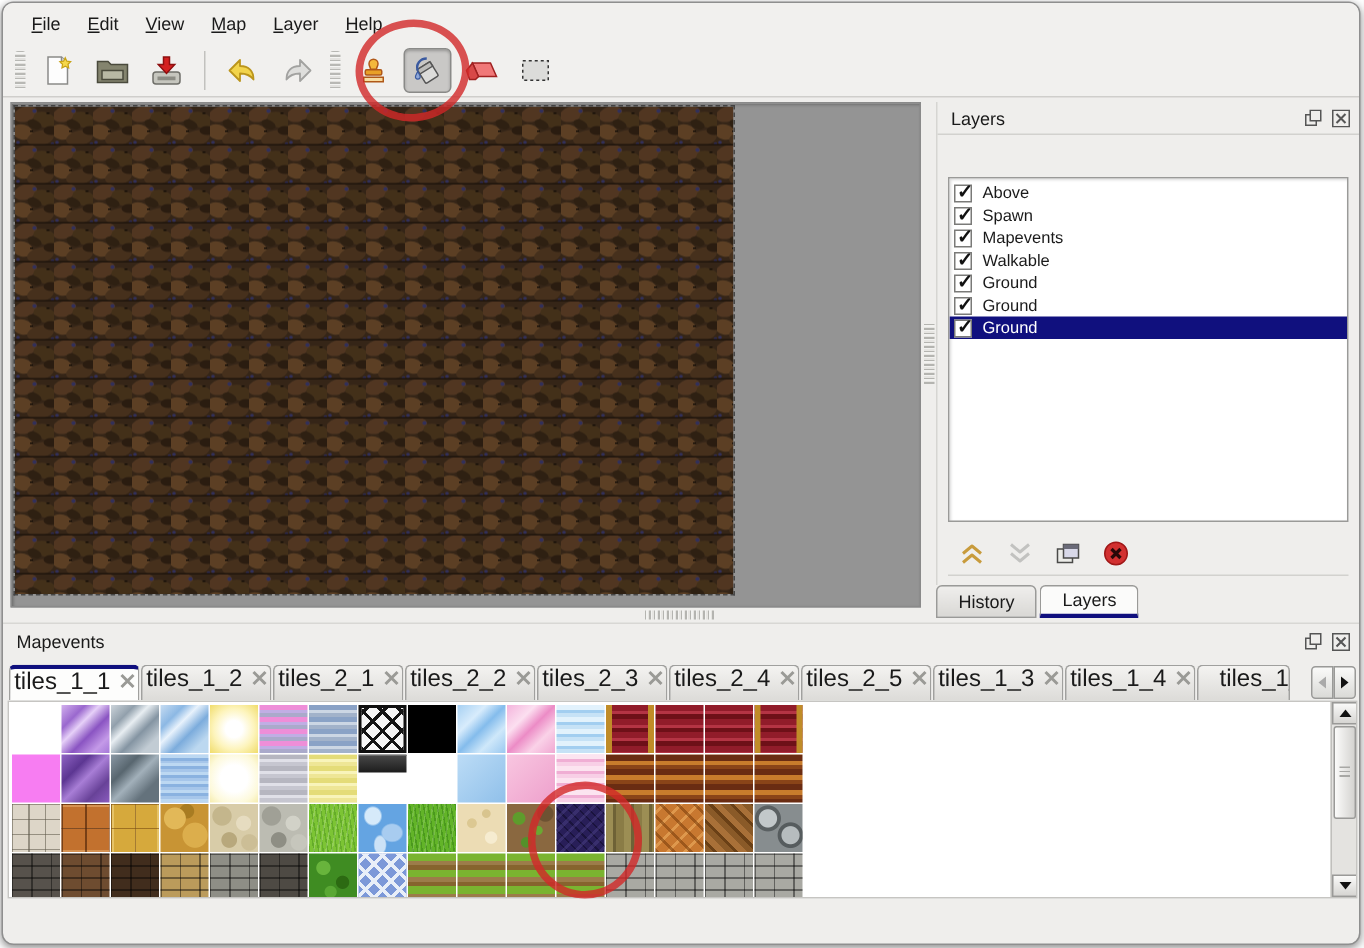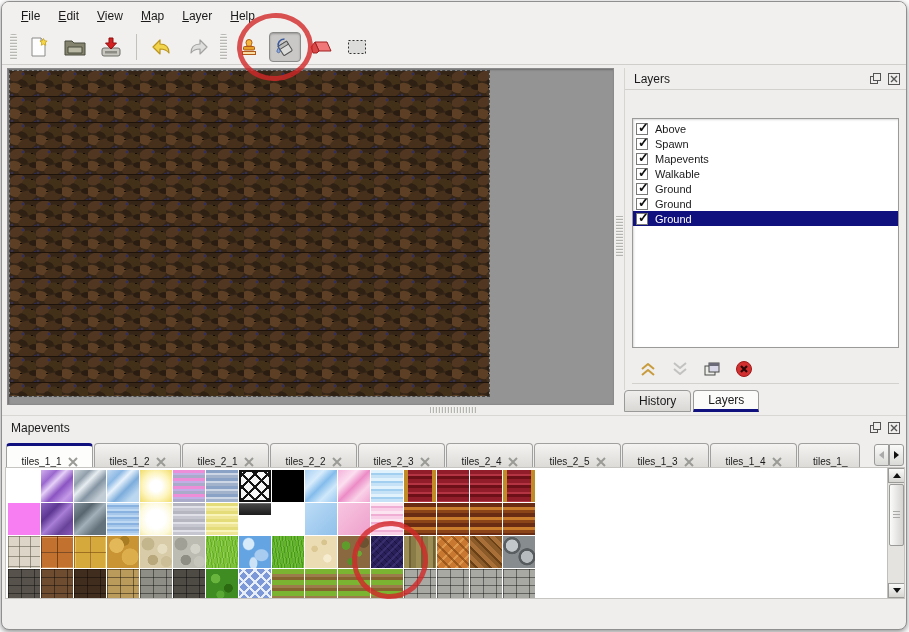--- a/index.html
+++ b/index.html
@@ -48,21 +48,21 @@
   .layer-tools { position:absolute; left:7px; right:9px; top:286px; height:30px; display:flex; align-items:center; gap:12px; padding-left:6px; border-bottom:1px solid #d2d1ce; }
   .lt-btn { width:20px; height:20px; display:flex; align-items:center; justify-content:center; }
   
   .docktabs { position:absolute; left:622px; top:388px; height:24px; display:flex;text-align:center; }
   .dtab { height:22px; padding:0 14px; display:flex; align-items:center; font-size:12px; border:1px solid #9a9a98; border-radius:4px 4px 0 0; background:linear-gradient(180deg,#efeeec,#d9d8d5); margin-right:2px; }
   .dtab.active { background:#fbfbfa; border-bottom:3px solid #10107e; }
   
   .tilesdock { position:absolute; left:0; top:413px; width:906px; height:186px; background:#efeeec; border-top:1px solid #d8d7d4; }
   .tilesdock .dock-titlebar { border-bottom:none; height:24px; }
   .tileset-tabs { position:absolute; left:4px; top:27px; right:36px; height:24px; display:flex; overflow:hidden; }
-  .ttab { flex:none; width:87px; height:24px; display:flex; align-items:flex-end; justify-content:center; gap:6px; font-size:10px; border:1px solid #a0a09e; border-bottom:none; border-radius:4px 4px 0 0; background:linear-gradient(180deg,#f4f3f1,#dcdbd8); margin-right:1px; }
+  .ttab { flex:none; width:87px; height:24px; display:flex; align-items:flex-start; justify-content:center; gap:6px; font-size:16px; border:1px solid #a0a09e; border-bottom:none; border-radius:4px 4px 0 0; background:linear-gradient(180deg,#f4f3f1,#dcdbd8); margin-right:1px; }
   .ttab.active { background:#fdfdfc; border-top:3px solid #10107e; }
   .ttab.truncated { width:62px; overflow:hidden; justify-content:flex-start; padding-left:14px; }
   .tab-close { width:10px; height:10px; flex:none; }
   .tab-scroll { position:absolute; right:4px; top:28px; display:flex; }
   .tsc-btn { width:15px; height:22px; border:1px solid #9a9a98; background:linear-gradient(180deg,#fafaf9,#dadad7); display:flex; align-items:center; justify-content:center; }
   .tsc-btn:first-child { border-radius:3px 0 0 3px; }
   .tsc-btn:last-child { border-radius:0 3px 3px 0; }
   .tri-left { width:0; height:0; border-top:4px solid transparent; border-bottom:4px solid transparent; border-right:5px solid #aaa; }
   .tri-right { width:0; height:0; border-top:4px solid transparent; border-bottom:4px solid transparent; border-left:5px solid #111; }
   .tiles-content { position:absolute; left:3px; top:51px; right:3px; height:132px; background:#fff; border:1px solid #c6c5c2; overflow:hidden; }

